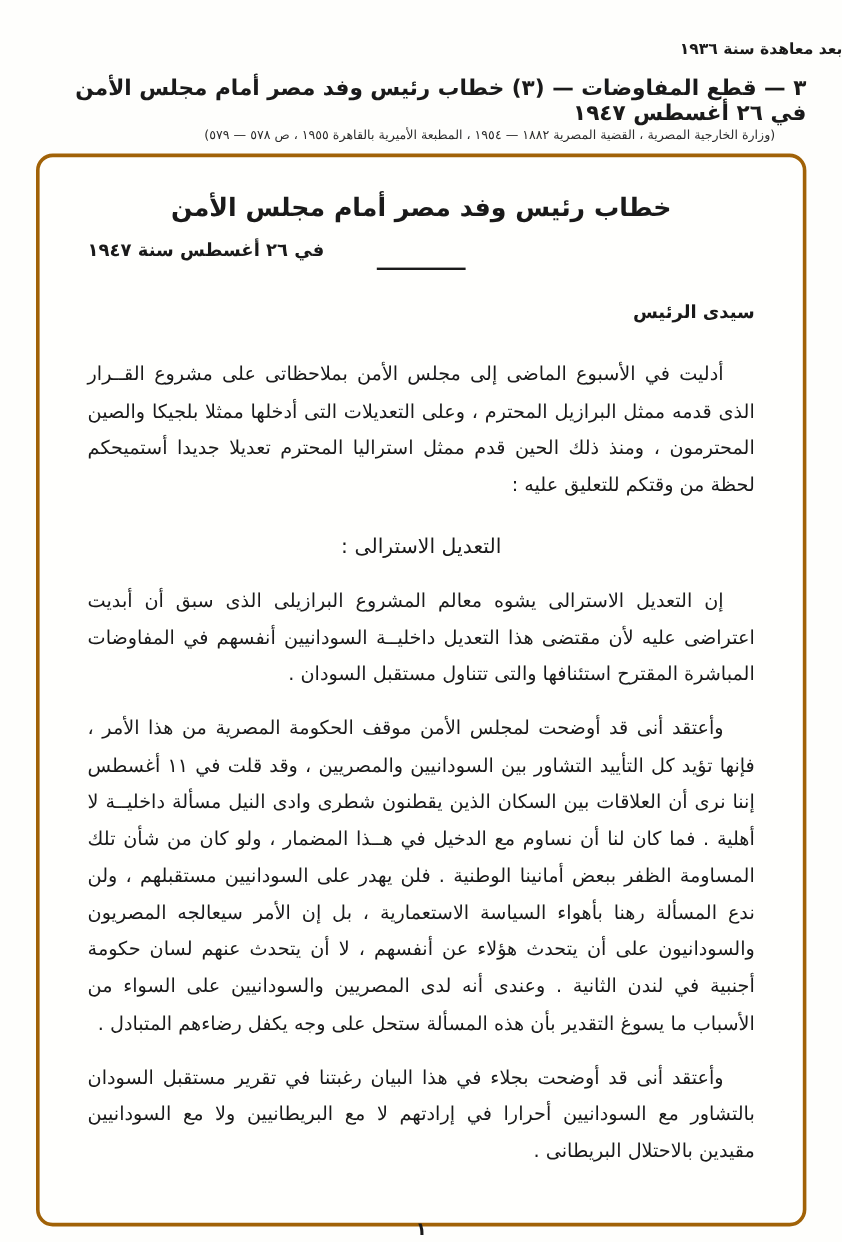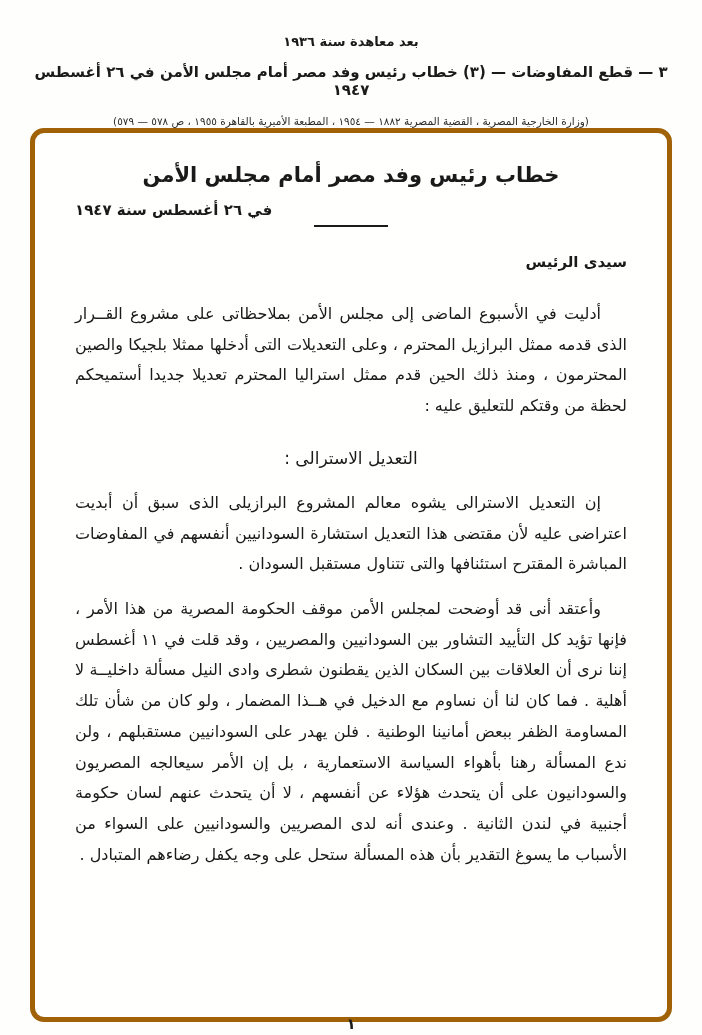--- a/index.html
+++ b/index.html
@@ -16,48 +16,48 @@
     margin: 0 auto;
     background: #fefefc;
     direction: rtl;
     color: #1a1a1a;
     overflow: hidden;
   }
 
   
   .top-header {
     padding-top: 34px;
-    text-align: center;
+    text-align: right;
   }
   .top-line1 {
     font-size: 13px;
     font-weight: bold;
     letter-spacing: 0.5px;
     margin-bottom: 14px;
   }
   .top-line2 {
-    font-size: 15px;
+    font-size: 18px;
     font-weight: bold;
-    margin-bottom: 16px;
+    margin-bottom: 2px;
     padding: 0 30px;
   }
   .top-line3 {
     font-size: 10.5px;
     color: #2c2c2c;
-    padding: 0 28px;
+    padding: 0 56px;
   }
 
   
   .green-box {
     position: absolute;
     top: 128px;
     right: 30px;
     width: 642px;
     height: 894px;
-    border: 5px solid #a16207;
+    border: 3px solid #a16207;
     border-radius: 14px;
     background: #fffffd;
     padding: 22px 40px 16px 40px;
     overflow: hidden;
   }
 
   .doc-title {
     text-align: center;
     font-size: 21px;
     font-weight: bold;
@@ -127,24 +127,25 @@
 
     <div class="doc-subtitle">في ٢٦ أغسطس سنة ١٩٤٧</div>
     <div class="subtitle-underline"></div>
 
     <div class="salutation">سيدى الرئيس</div>
 
     <div class="para para-indent">أدليت في الأسبوع الماضى إلى مجلس الأمن بملاحظاتى على مشروع القــرار الذى قدمه ممثل البرازيل المحترم ، وعلى التعديلات التى أدخلها ممثلا بلجيكا والصين المحترمون ، ومنذ ذلك الحين قدم ممثل استراليا المحترم تعديلا جديدا أستميحكم لحظة من وقتكم للتعليق عليه :</div>
 
     <div class="section-heading">التعديل الاسترالى :</div>
 
-    <div class="para para-indent">إن التعديل الاسترالى يشوه معالم المشروع البرازيلى الذى سبق أن أبديت اعتراضى عليه لأن مقتضى هذا التعديل استشارة السودانيين أنفسهم في المفاوضات المباشرة المقترح استئنافها والتى تتناول مستقبل السودان .</div>
+    <div class="para para-indent">إن التعديل الاسترالى يشوه معالم المشروع البرازيلى الذى سبق أن أبديت اعتراضى عليه لأن مقتضى هذا التعديل داخليــة السودانيين أنفسهم في المفاوضات المباشرة المقترح استئنافها والتى تتناول مستقبل السودان .</div>
 
     <div class="para para-indent">وأعتقد أنى قد أوضحت لمجلس الأمن موقف الحكومة المصرية من هذا الأمر ، فإنها تؤيد كل التأييد التشاور بين السودانيين والمصريين ، وقد قلت في ١١ أغسطس إننا نرى أن العلاقات بين السكان الذين يقطنون شطرى وادى النيل مسألة داخليــة لا أهلية . فما كان لنا أن نساوم مع الدخيل في هــذا المضمار ، ولو كان من شأن تلك المساومة الظفر ببعض أمانينا الوطنية . فلن يهدر على السودانيين مستقبلهم ، ولن ندع المسألة رهنا بأهواء السياسة الاستعمارية ، بل إن الأمر سيعالجه المصريون والسودانيون على أن يتحدث هؤلاء عن أنفسهم ، لا أن يتحدث عنهم لسان حكومة أجنبية في لندن الثانية . وعندى أنه لدى المصريين والسودانيين على السواء من الأسباب ما يسوغ التقدير بأن هذه المسألة ستحل على وجه يكفل رضاءهم المتبادل .</div>
 
 
+    <div class="para para-indent">وأعتقد أنى قد أوضحت بجلاء في هذا البيان رغبتنا في تقرير مستقبل السودان بالتشاور مع السودانيين أحرارا في إرادتهم لا مع البريطانيين ولا مع السودانيين مقيدين بالاحتلال البريطانى .</div>
 
 
   </div>
 
   <div class="page-number">١</div>
 
 </div>
 
 </body></html>

